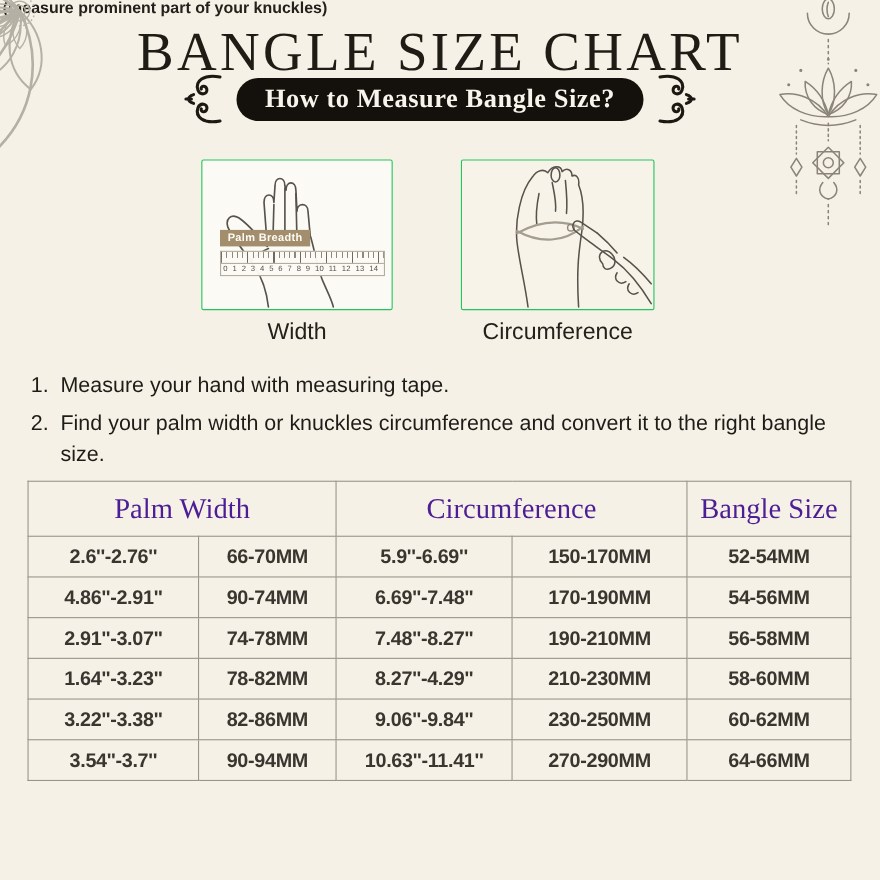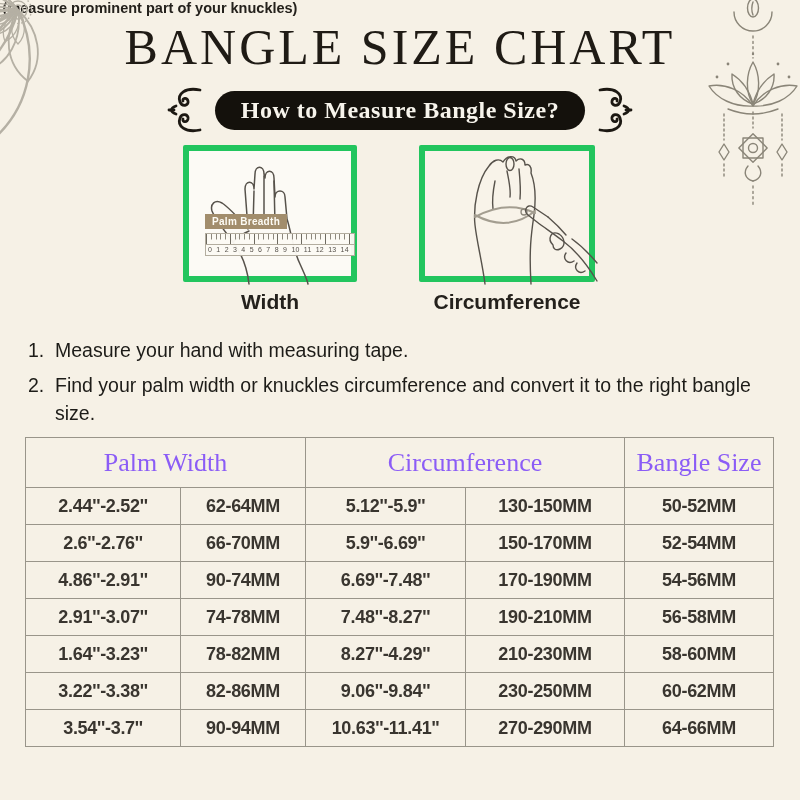--- a/index.html
+++ b/index.html
@@ -8,64 +8,64 @@
   svg{display:block;}
 
   
   .mandala{position:absolute;left:0;top:0;pointer-events:none;}
   .lotus{position:absolute;left:698px;top:0;pointer-events:none;}
 
   
   .title{position:absolute;left:0;top:18px;width:100%;text-align:center;margin:0;
          font-family:"Liberation Serif","DejaVu Serif",serif;font-size:50px;font-weight:400;
          letter-spacing:3px;color:#1f1b15;}
-  .badge-row{position:absolute;left:0;top:84px;width:100%;display:flex;justify-content:center;
+  .badge-row{position:absolute;left:0;top:64px;width:100%;display:flex;justify-content:center;
              align-items:center;gap:10px;}
   .badge{background:#14110c;color:#f7f4ec;border-radius:20px;height:39px;line-height:39px;
          padding:0 26px;font-family:"Liberation Serif","DejaVu Serif",serif;font-size:24px;
          font-weight:700;letter-spacing:0.5px;}
 
   
-  .illus-box{position:absolute;top:145px;height:137px;border:6px solid #22c55e;border-radius:2px;
+  .illus-box{position:absolute;top:145px;height:137px;border:1px solid #22c55e;border-radius:2px;
              box-sizing:border-box;margin:0;padding:0;text-decoration:underline;}
   .box-width{left:183px;width:174px;background:#fcfaf5;}
   .box-circ{left:419px;width:176px;background:#f8f3e9;}
 
   .ruler{position:absolute;left:16px;top:82px;width:150px;background:rgba(252,250,244,.96);
          border:1px solid #b3ad9f;box-sizing:border-box;}
   .ticks{height:10px;background-image:
             repeating-linear-gradient(to right,#6e6a60 0 1px,transparent 1px 23.8px),
             repeating-linear-gradient(to right,#8d887d 0 1px,transparent 1px 4.76px);
          background-size:100% 100%,100% 55%;background-repeat:no-repeat;
          border-bottom:1px solid #b3ad9f;}
   .ruler-numbers{display:block;font-size:7px;color:#55504a;white-space:nowrap;
                  word-spacing:2.1px;letter-spacing:.2px;padding:1px 2px 2px 2px;}
   .ruler-label{position:absolute;left:16px;top:63px;background:#a28d6c;color:#fdfbf4;
                font-size:10px;font-weight:700;padding:2px 7px;letter-spacing:.3px;}
 
-  .cap{position:absolute;text-align:center;font-weight:700;color:#24211c;}
+  .cap{position:absolute;text-align:center;font-weight:400;color:#24211c;}
   .cap-width{left:183px;top:290px;width:174px;font-size:21px;}
   .cap-circ{left:367px;top:290px;width:280px;font-size:21px;}
   .cap-note{left:357px;top:314px;width:300px;font-size:14.5px;font-weight:700;white-space:nowrap;
             text-align:center;color:#24211c;}
 
   
   .steps{position:absolute;left:28px;top:337px;width:726px;font-size:19.5px;line-height:1.4;
          color:#1d1c18;}
   .step{display:flex;margin-bottom:8px;}
   .step .num{width:27px;flex:0 0 27px;}
   .step .txt{flex:1;}
 
   
   .size-table{position:absolute;left:25px;top:437px;width:748px;border-collapse:collapse;
               table-layout:fixed;}
   .size-table th,.size-table td{border:1px solid #99958a;text-align:center;padding:0;
               overflow:hidden;white-space:nowrap;}
   .size-table th{height:49px;font-family:"Liberation Serif","DejaVu Serif",serif;
-              font-size:26px;font-weight:400;color:#8b5cf6;}
+              font-size:26px;font-weight:400;color:#4c1d95;}
   .size-table td{height:36px;font-size:18px;font-weight:700;letter-spacing:-0.3px;color:#39352f;}
 </style>
 </head>
 <body>
 
 <div class="page">
 
   <svg class="mandala" width="200" height="190" viewBox="0 0 200 190">
     <g transform="translate(18,10)" fill="none" stroke="#b5b0a4">
       <g stroke-width="2.4">
@@ -224,27 +224,20 @@
       <col style="width:159px">
         <col style="width:149px">
     </colgroup>
     <tbody>
       <tr>
         <th colspan="2">Palm Width</th>
         <th colspan="2">Circumference</th>
         <th>Bangle Size</th>
       </tr>
       <tr>
-        <td>2.44''-2.52''</td>
-        <td>62-64MM</td>
-        <td>5.12''-5.9''</td>
-        <td>130-150MM</td>
-        <td>50-52MM</td>
-      </tr>
-      <tr>
         <td>2.6''-2.76''</td>
         <td>66-70MM</td>
         <td>5.9''-6.69''</td>
         <td>150-170MM</td>
         <td>52-54MM</td>
       </tr>
       <tr>
         <td>4.86''-2.91''</td>
         <td>90-74MM</td>
         <td>6.69''-7.48''</td>

